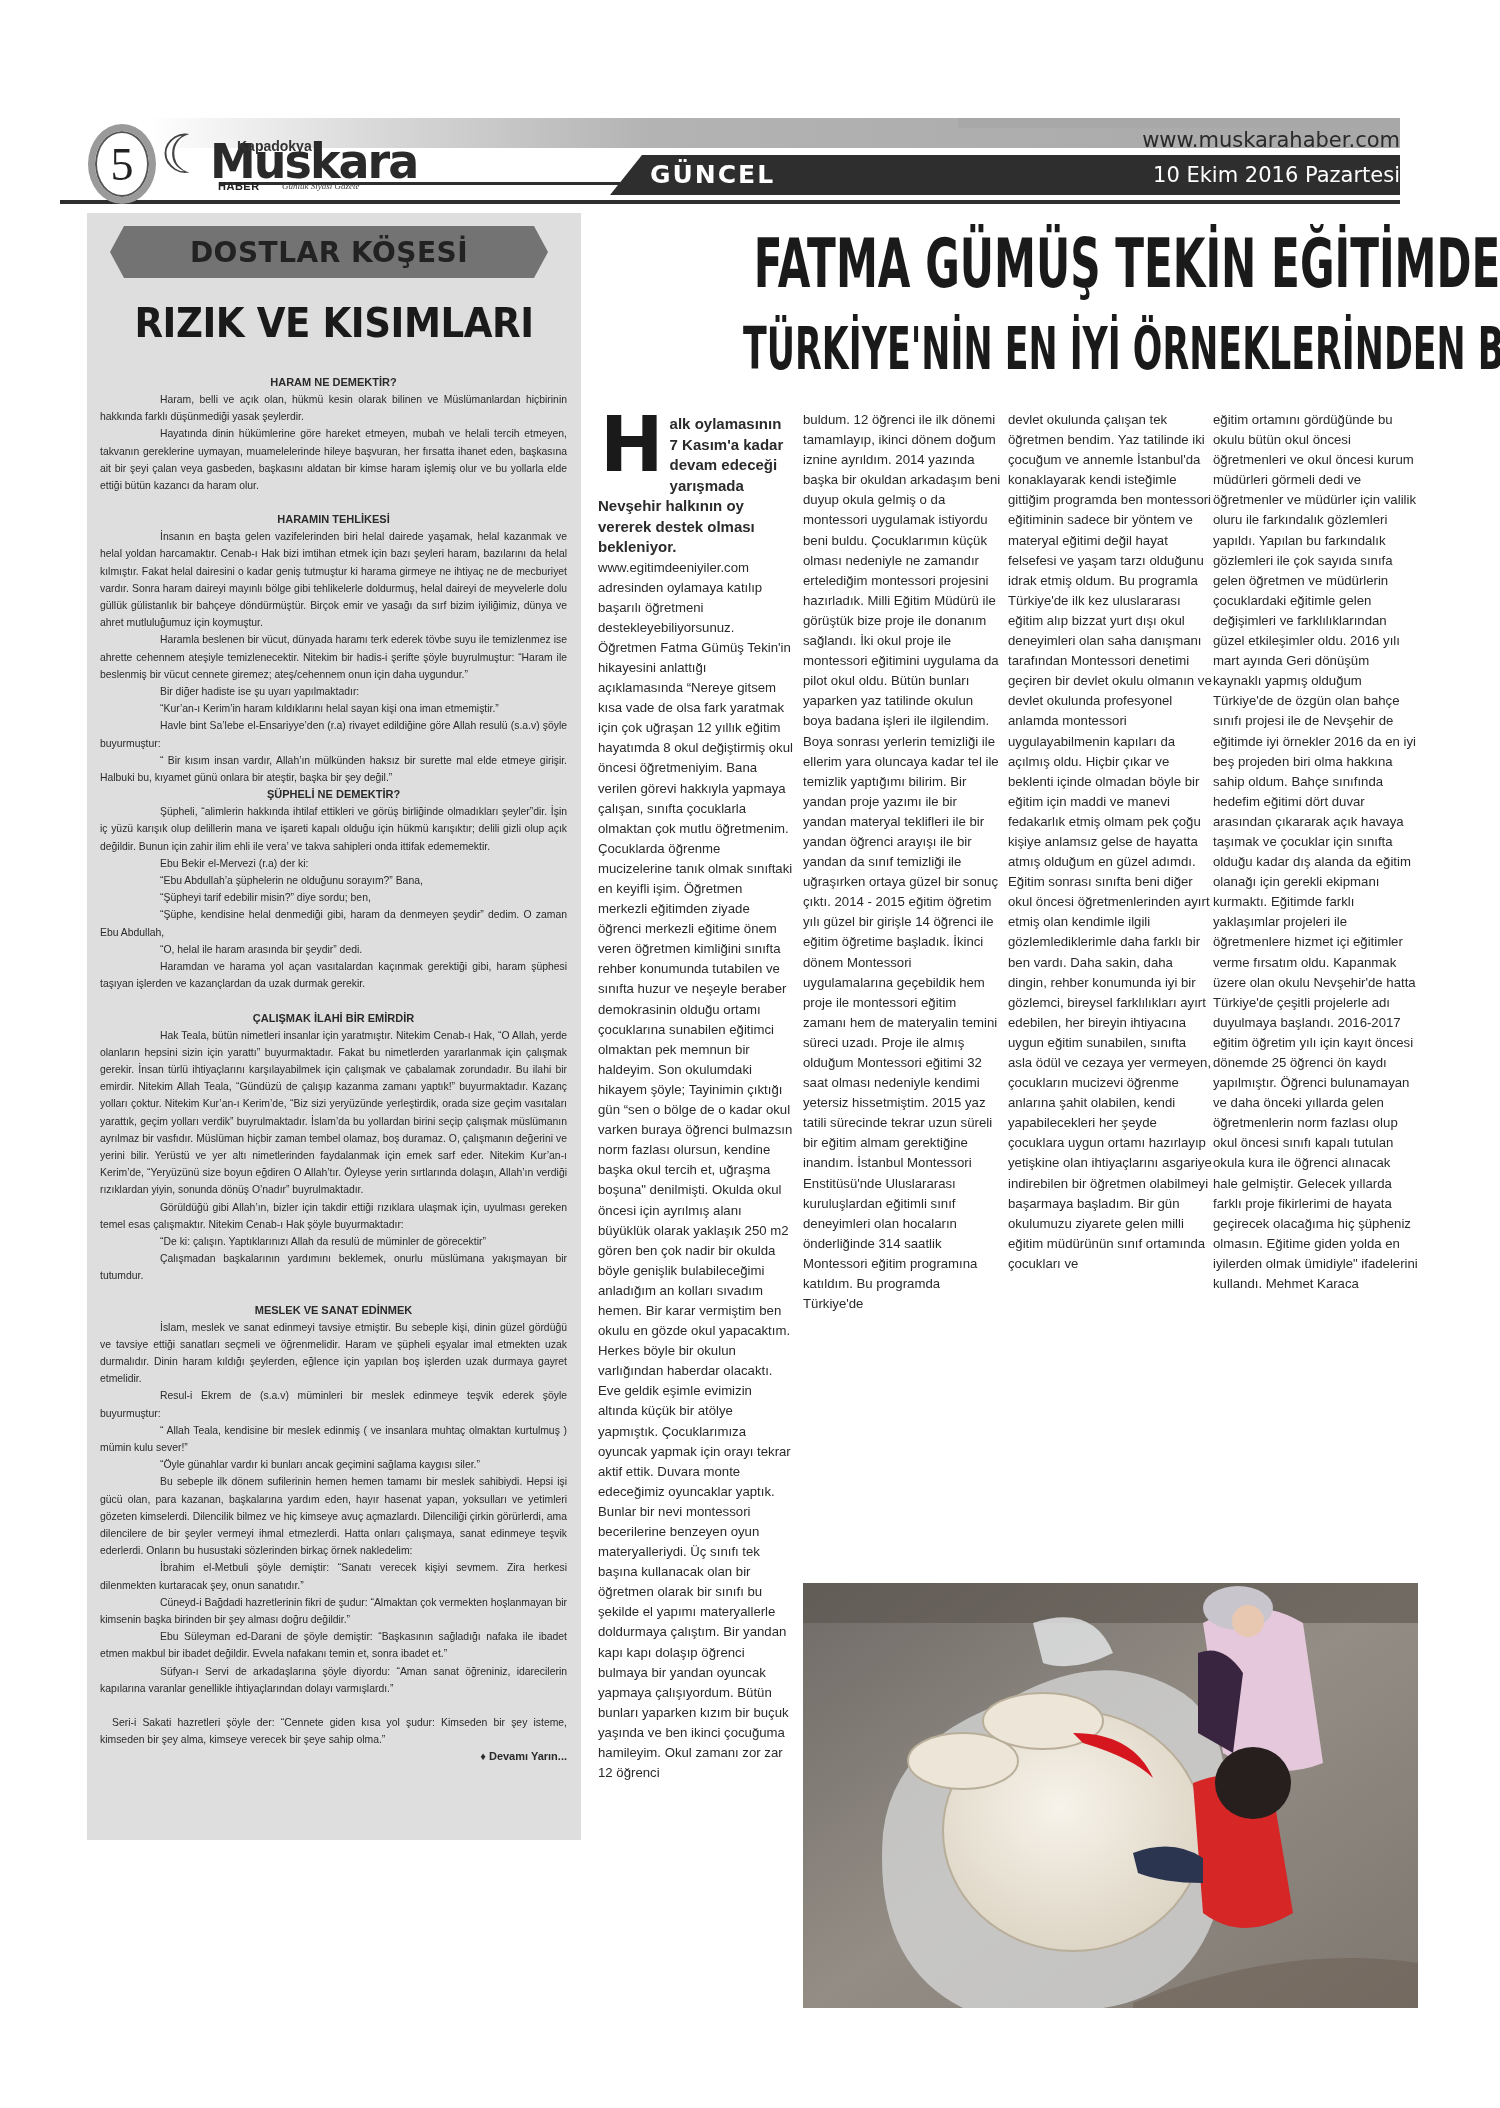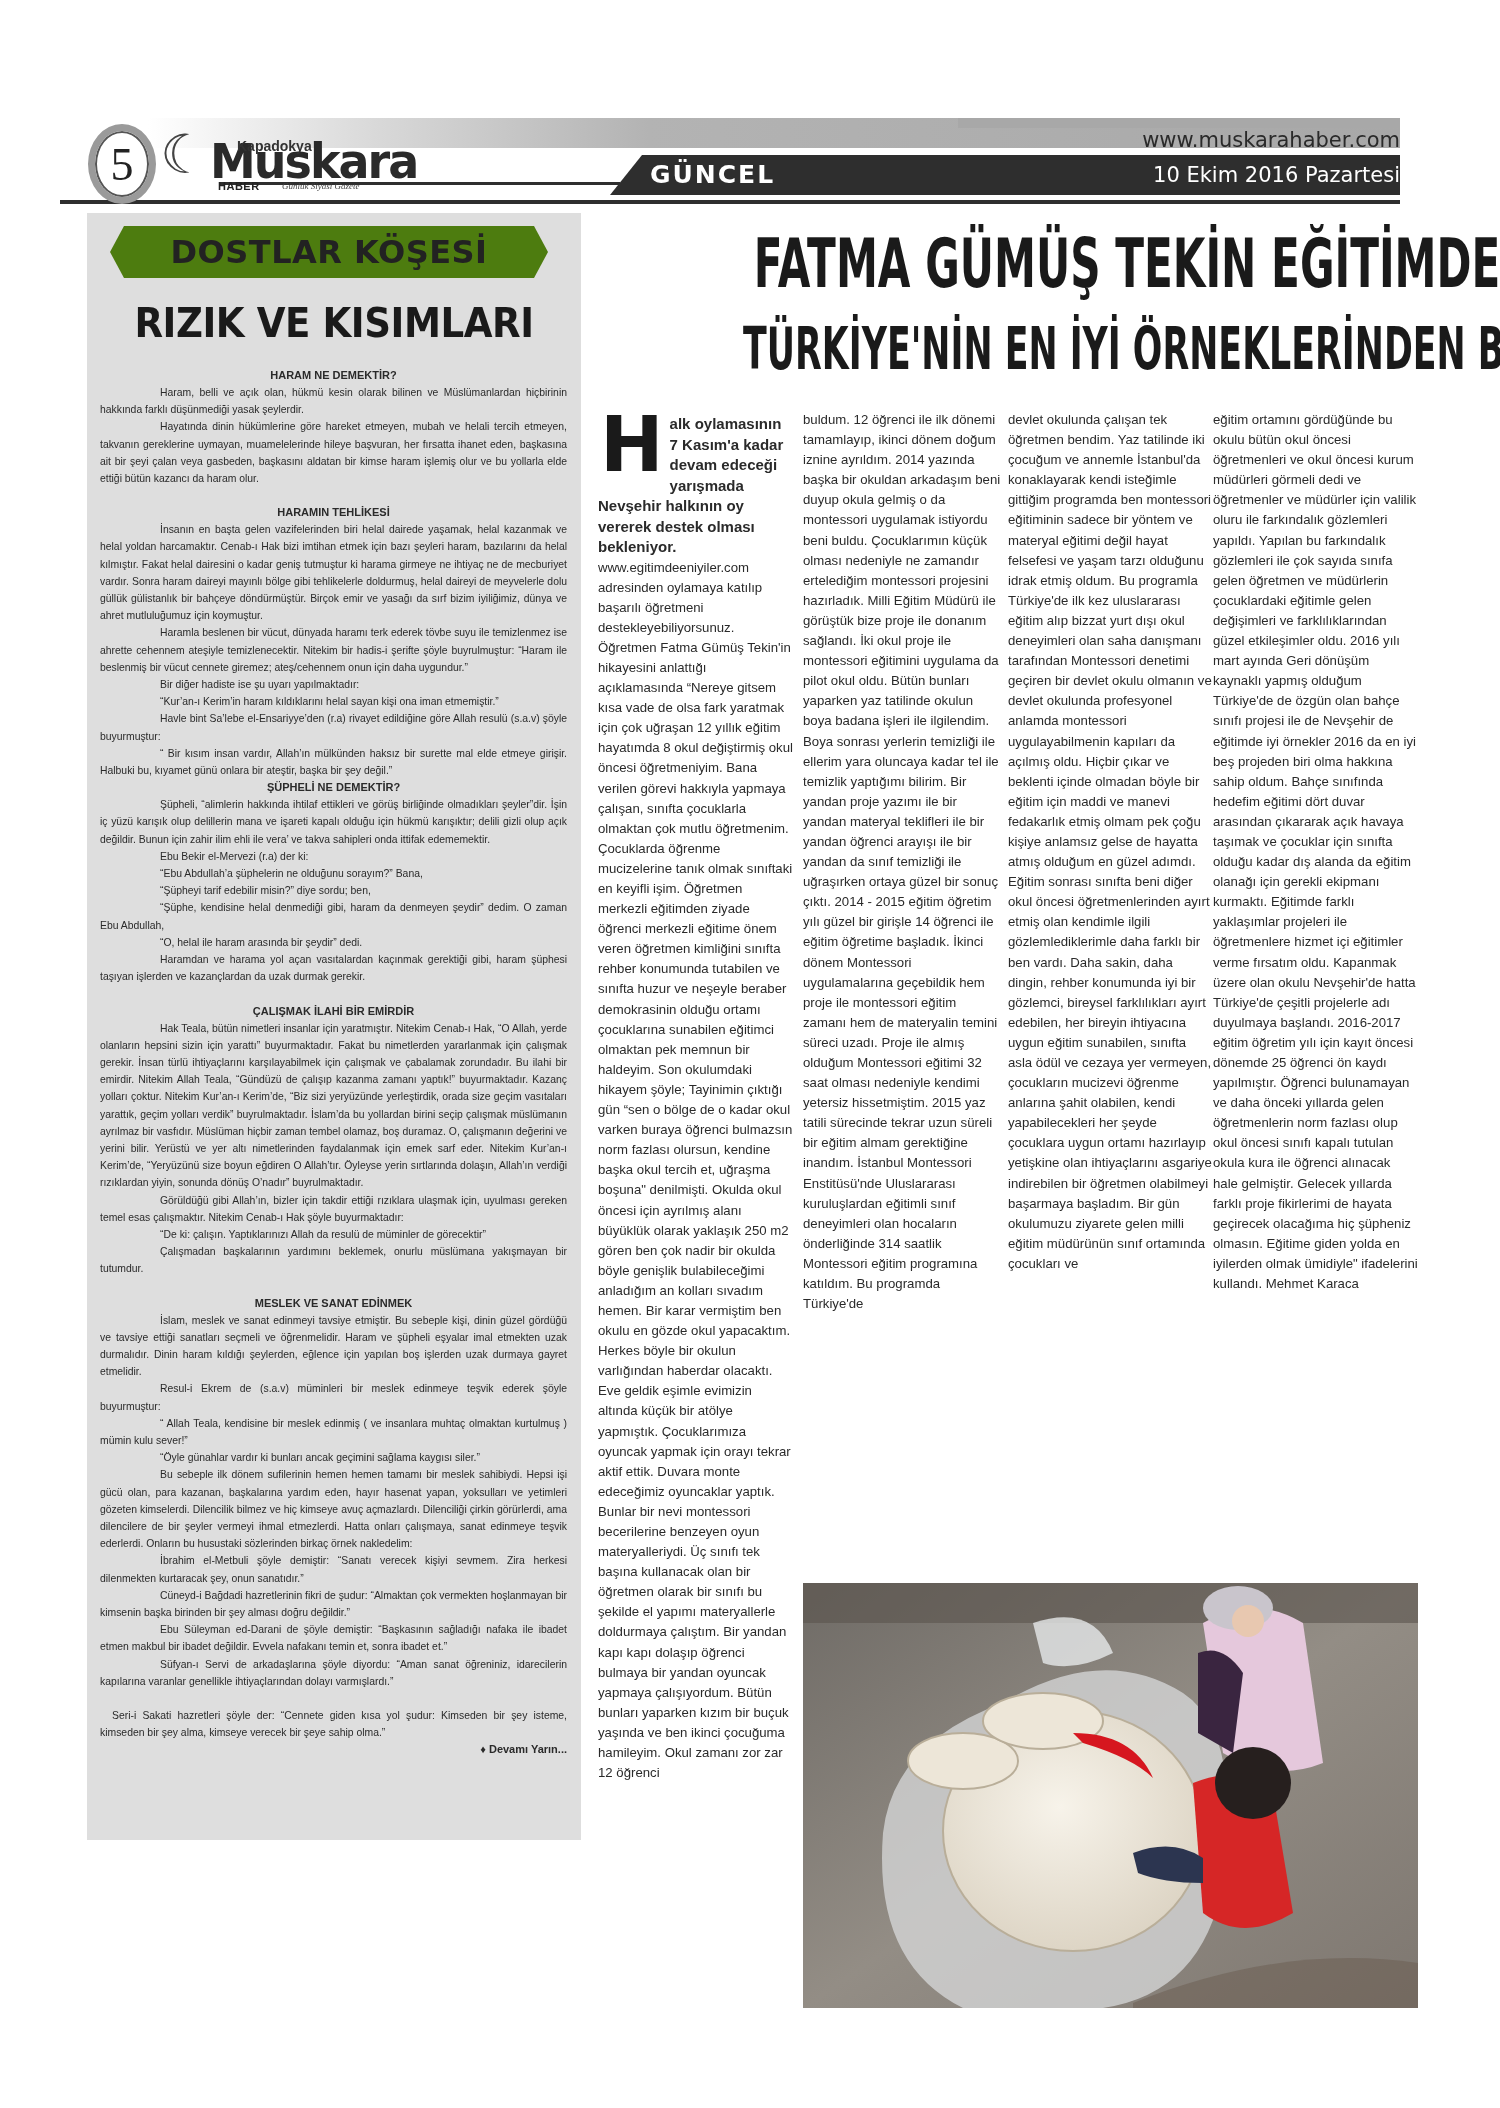--- a/index.html
+++ b/index.html
@@ -16,25 +16,25 @@
   #logo-small{left:237px;top:138px;font-size:14px;color:#333;font-weight:bold;}
   #logo-main{left:210px;top:138px;font-family:"DejaVu Sans",sans-serif;font-weight:900;font-size:46px;letter-spacing:-2px;color:#2a2a2a;line-height:1;transform:scaleY(1.05);}
   #logo-haber{left:218px;top:180px;font-size:11px;font-weight:bold;color:#222;letter-spacing:.5px;}
   #logo-sub{left:282px;top:181px;font-size:9px;font-style:italic;color:#444;font-family:"Liberation Serif",serif;text-align:center;}
   #section-label{left:650px;top:160px;font-size:25px;font-weight:bold;color:#fff;letter-spacing:2px;font-family:"DejaVu Sans",sans-serif;}
   #website{left:1060px;top:128px;width:340px;text-align:right;font-size:21px;color:#2a2a2a;font-family:"DejaVu Sans",sans-serif;}
   #date{left:1060px;top:163px;width:340px;text-align:right;font-size:21px;color:#fff;font-family:"DejaVu Sans",sans-serif;}
 
   
   #left-box{left:87px;top:213px;width:494px;height:1627px;background:#dedede;}
-  #dostlar{left:110px;top:226px;width:438px;height:52px;background:#4d7c0f;clip-path:polygon(14px 0,calc(100% - 14px) 0,100% 50%,calc(100% - 14px) 100%,14px 100%,0 50%);display:flex;align-items:center;justify-content:center;font-family:"DejaVu Sans",sans-serif;font-weight:900;font-size:32px;color:#222;letter-spacing:0.5px;}
+  #dostlar{left:110px;top:226px;width:438px;height:52px;background:#737373;clip-path:polygon(14px 0,calc(100% - 14px) 0,100% 50%,calc(100% - 14px) 100%,14px 100%,0 50%);display:flex;align-items:center;justify-content:center;font-family:"DejaVu Sans",sans-serif;font-weight:900;font-size:28px;color:#222;letter-spacing:0.5px;}
   #rizik{left:87px;top:300px;width:494px;text-align:center;font-family:"DejaVu Sans",sans-serif;font-weight:900;font-size:40px;color:#1a1a1a;letter-spacing:-0.5px;transform:scaleX(0.93);}
   #left-text{left:100px;top:367px;width:467px;font-size:10.4px;line-height:17.2px;color:#2a2a2a;text-align:justify;}
   #left-text h4{margin:8px 0 0 0;text-align:center;font-size:11px;font-weight:bold;line-height:17px;}
-  #left-text h4.first{margin-top:0;}
+  #left-text h4.first{margin-top:7px;}
   #left-text h4.gap{margin-top:17px;}
   #left-text p{margin:0;text-indent:60px;}
   #left-text p.noind{text-indent:12px;}
   #left-text p.more{text-align:right;font-weight:bold;font-size:11px;text-indent:0;}
   #left-text p.gapp{margin-top:17px;}
 
   
   #head1{left:598px;top:228px;width:820px;text-align:center;font-family:"DejaVu Sans",sans-serif;font-weight:900;font-size:68px;line-height:72px;color:#1a1a1a;transform:scaleX(0.62);transform-origin:center;white-space:nowrap;}
   #head2{left:565px;top:318px;width:890px;text-align:center;font-family:"DejaVu Sans",sans-serif;font-weight:900;font-size:58px;line-height:62px;color:#1a1a1a;transform:scaleX(0.6);transform-origin:center;white-space:nowrap;}
 

